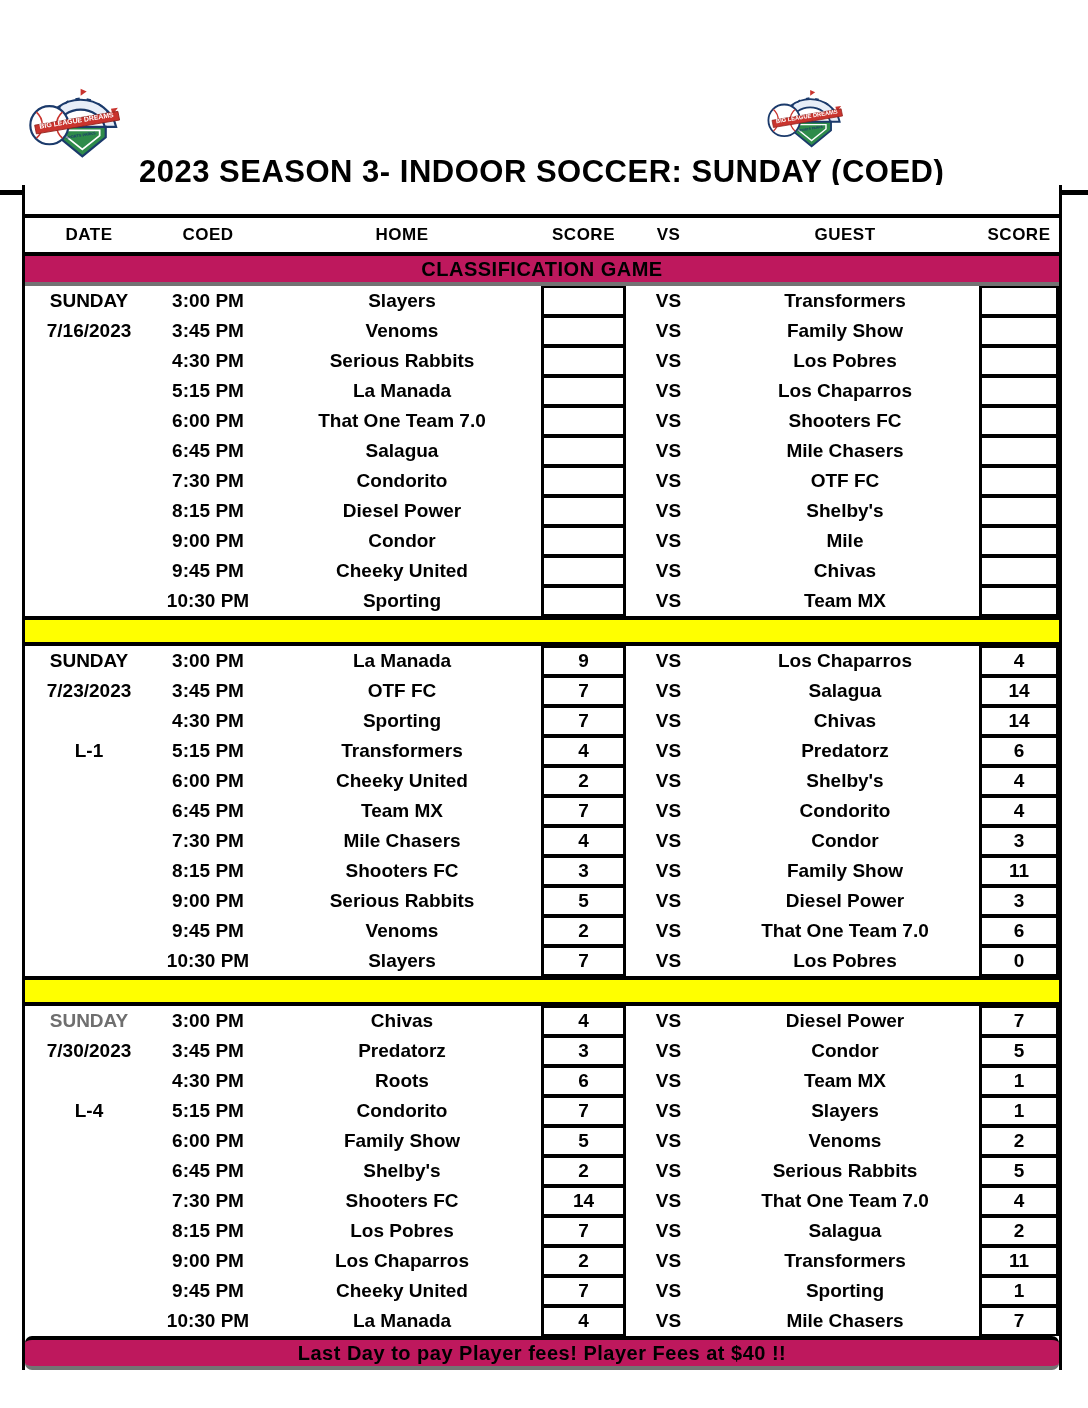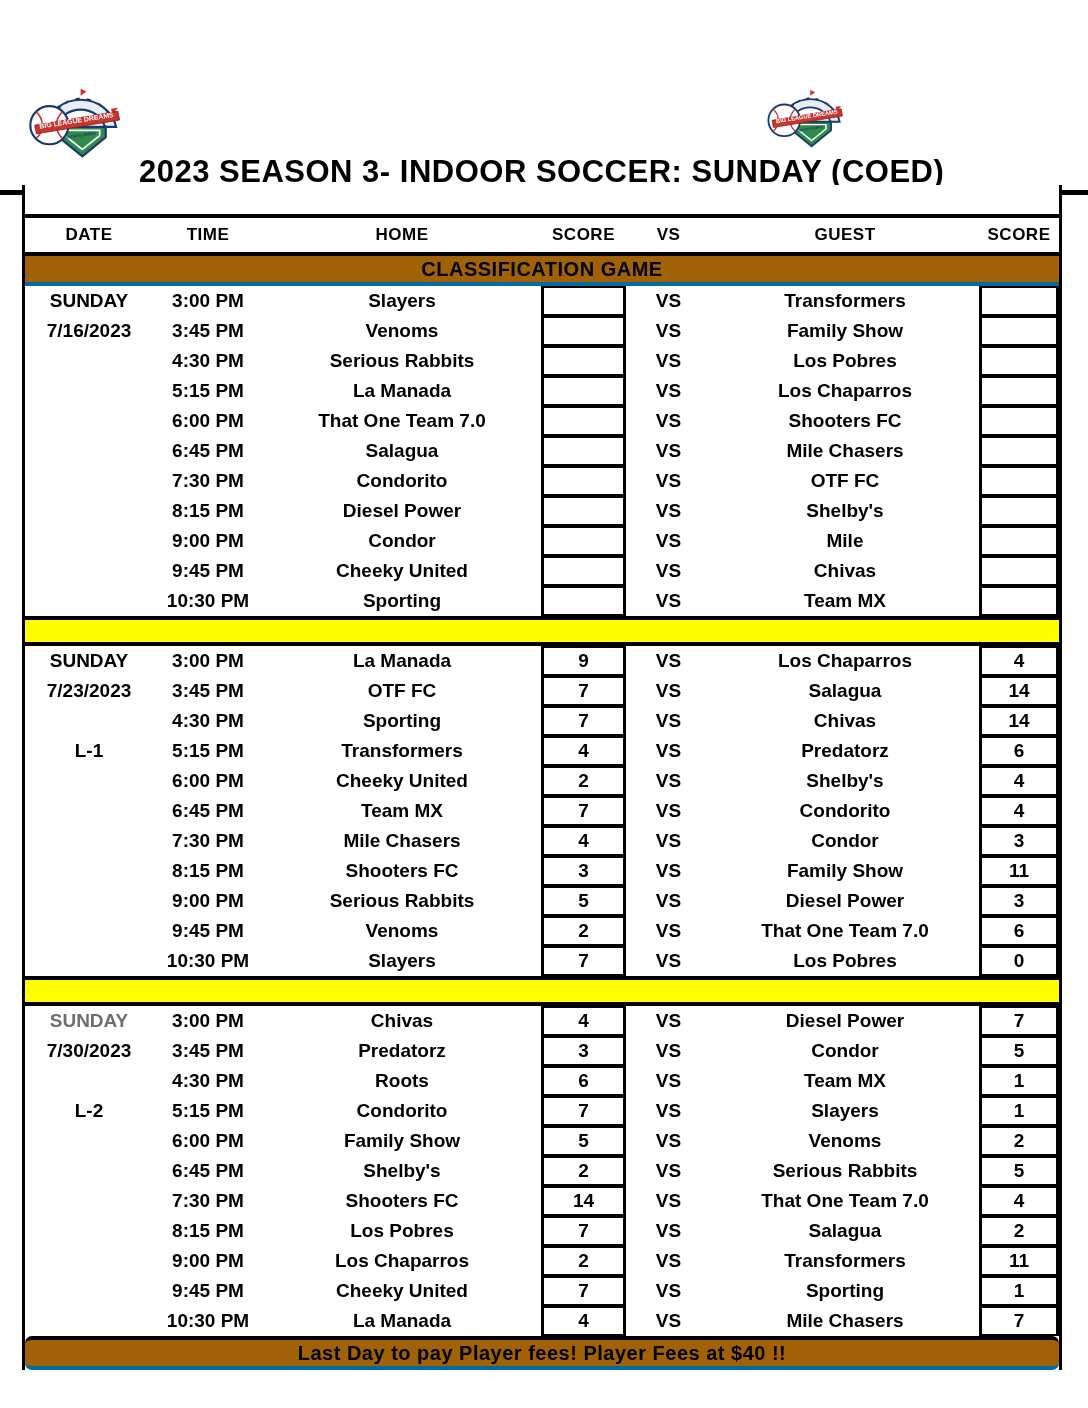--- a/index.html
+++ b/index.html
@@ -22,22 +22,22 @@
   }
   .spacer-row{height:29px;border-bottom:4px solid #000;}
   .grid{
     display:grid;
     grid-template-columns:128px 110px 278px 85px 85px 268px 80px;
     align-items:center;
   }
   .header-row{height:34px;font-size:17px;}
   .hcell{text-align:center;letter-spacing:0.5px;}
   .band{
-    height:26px;background:#a16207;
-    border-top:4px solid #000;border-bottom:4px solid #0369a1;
+    height:26px;background:#be185d;
+    border-top:4px solid #000;border-bottom:4px solid #737373;
     display:flex;align-items:center;justify-content:center;
     font-size:20px;letter-spacing:0.5px;
   }
   .sep{height:22px;background:#FFFF00;border-top:4px solid #000;border-bottom:4px solid #000;}
   .row{height:30px;font-size:19px;}
   .cell{text-align:center;white-space:nowrap;overflow:visible;}
   .scorebox{
     height:30px;box-sizing:border-box;
     border:2px solid #000;border-left-width:3px;border-right-width:3px;
     display:flex;align-items:center;justify-content:center;
@@ -79,21 +79,21 @@
 
   <div class="subtitle">2023 SEASON 3- INDOOR SOCCER: SUNDAY (COED)</div>
 </div>
 
 <div class="toprule"></div>
 
 <div class="tablewrap">
   <div class="spacer-row"></div>
   <div class="grid header-row" id="header-row">
       <div class="hcell">DATE</div>
-      <div class="hcell">TIME</div>
+      <div class="hcell">COED</div>
       <div class="hcell">HOME</div>
       <div class="hcell">SCORE</div>
       <div class="hcell">VS</div>
       <div class="hcell">GUEST</div>
       <div class="hcell">SCORE</div>
     </div>
   <div class="band">CLASSIFICATION GAME</div>
   <div id="blocks">
       <div class="grid row">
         <div class="cell">SUNDAY</div>
@@ -316,21 +316,21 @@
       <div class="grid row">
         <div class="cell"></div>
         <div class="cell">4:30 PM</div>
         <div class="cell">Roots</div>
         <div class="scorebox">6</div>
         <div class="cell">VS</div>
         <div class="cell">Team MX</div>
         <div class="scorebox">1</div>
       </div>
       <div class="grid row">
-        <div class="cell">L-2</div>
+        <div class="cell">L-4</div>
         <div class="cell">5:15 PM</div>
         <div class="cell">Condorito</div>
         <div class="scorebox">7</div>
         <div class="cell">VS</div>
         <div class="cell">Slayers</div>
         <div class="scorebox">1</div>
       </div>
       <div class="grid row">
         <div class="cell"></div>
         <div class="cell">6:00 PM</div>

